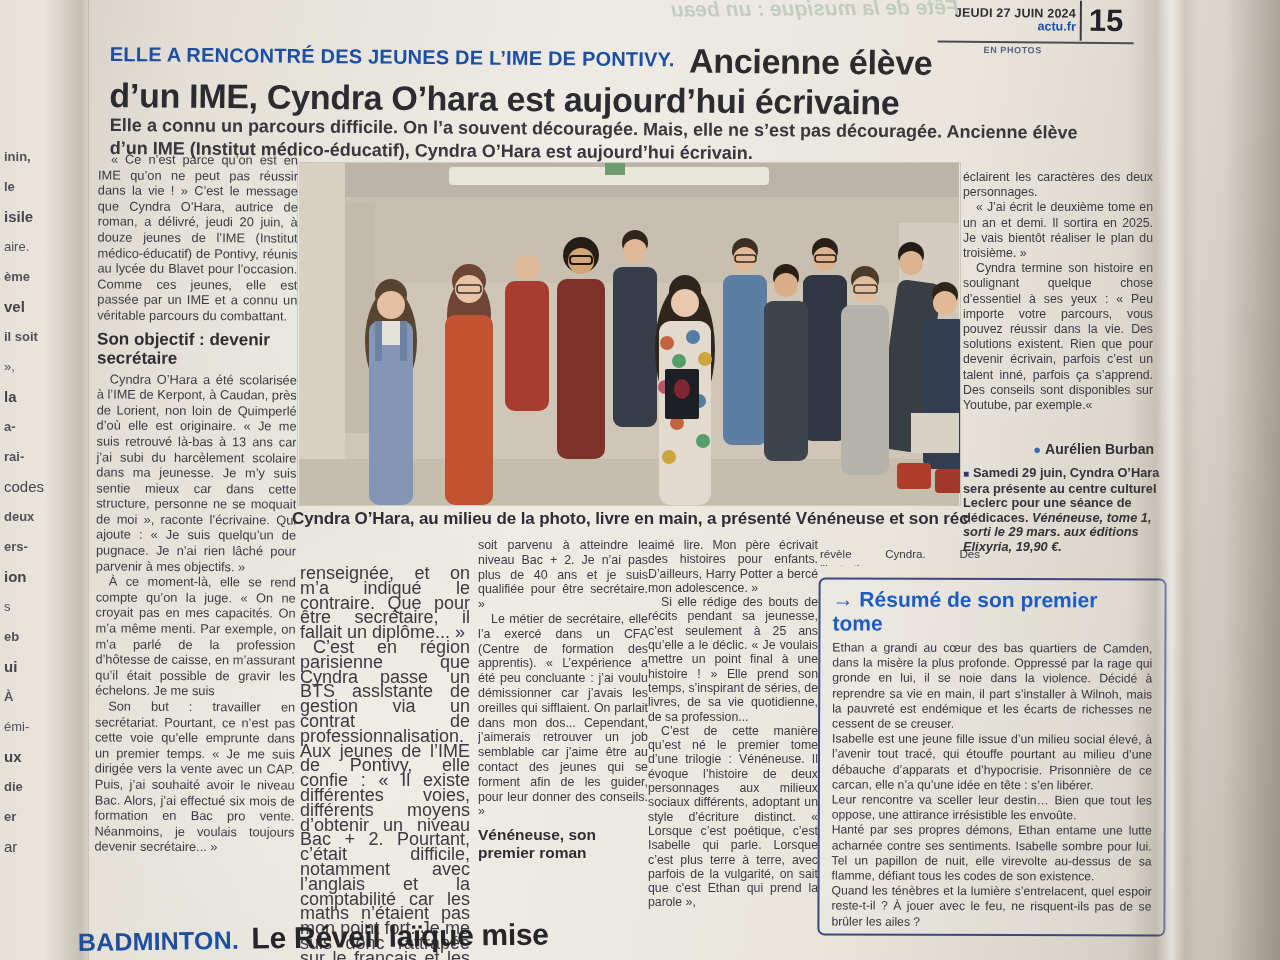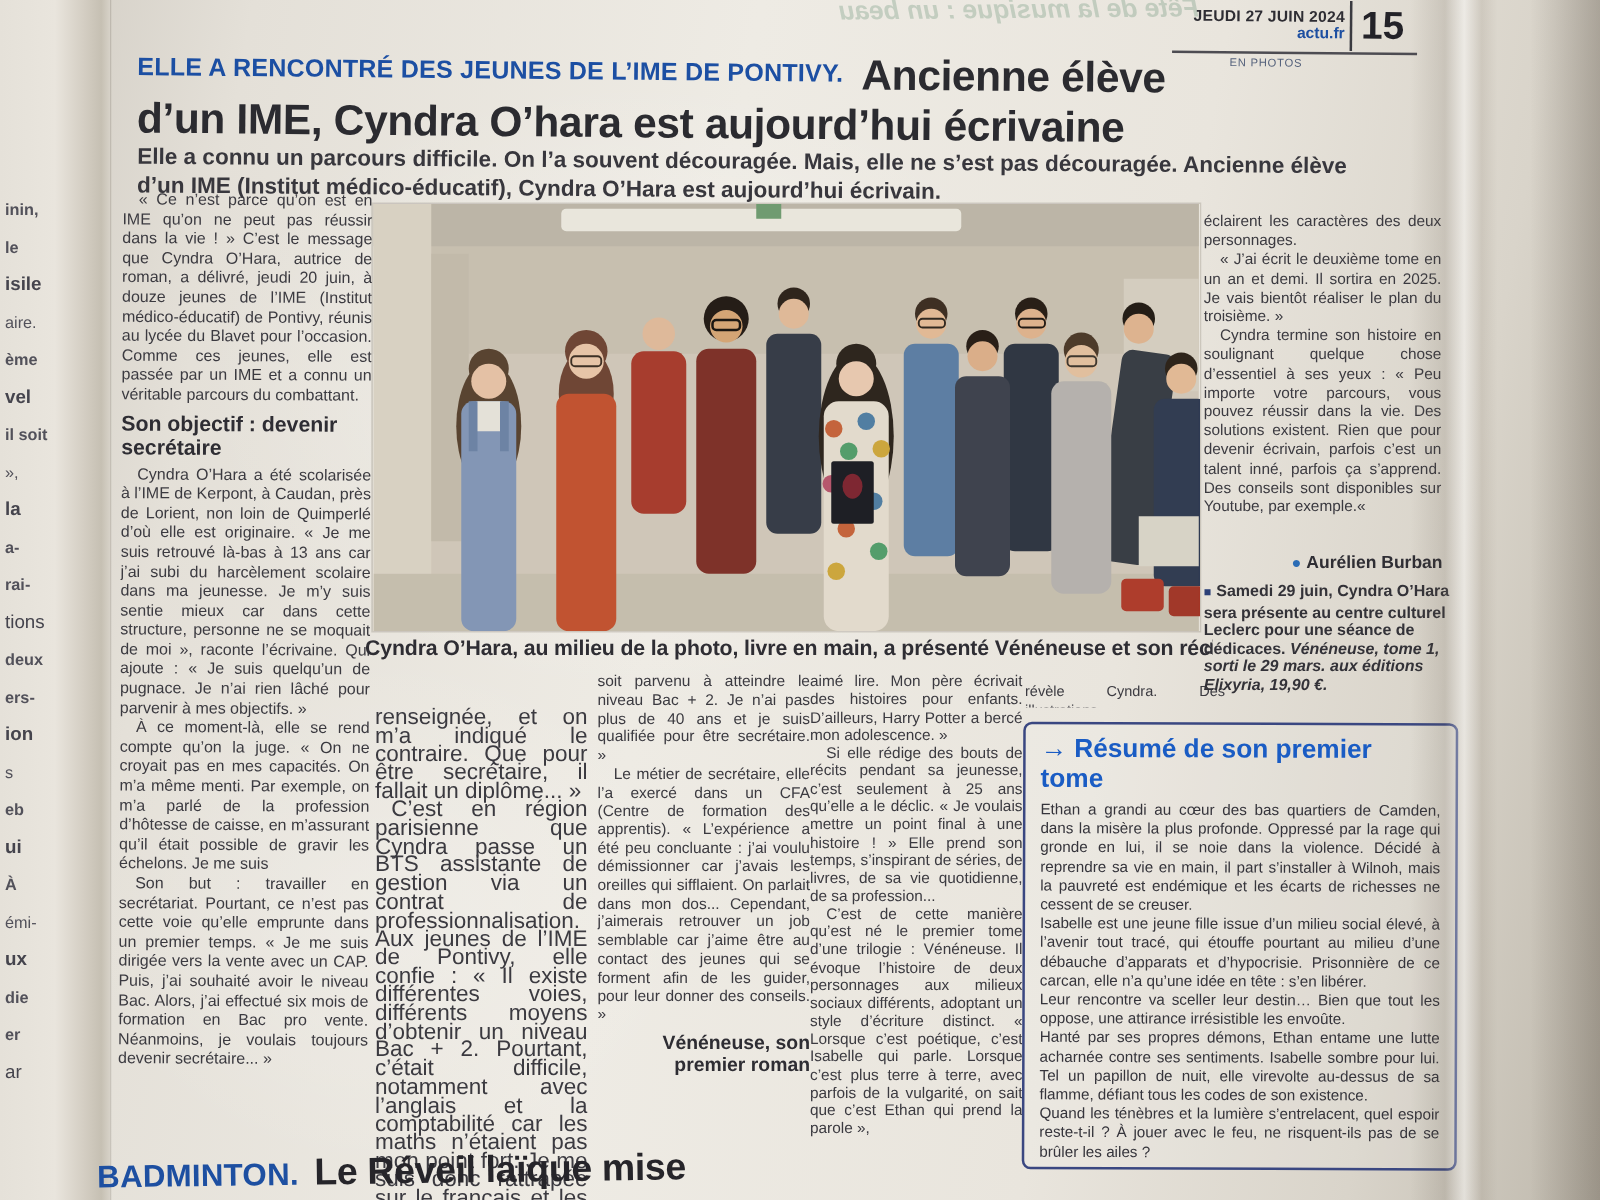--- a/index.html
+++ b/index.html
@@ -12,57 +12,57 @@
   .sheen.b{left:60px;top:520px;width:500px;height:420px;background:radial-gradient(closest-side,rgba(255,255,255,.22),transparent);}
   .fold{left:1128px;top:0;width:70px;height:960px;position:absolute;
     background:linear-gradient(90deg,transparent,rgba(95,85,72,.16) 40%,rgba(255,255,255,.45) 62%,rgba(120,108,92,.14) 82%,transparent);}
   .right-shadow{position:absolute;right:0;top:0;width:56px;height:960px;
     background:linear-gradient(90deg,transparent,rgba(72,62,50,.30));}
   .edge-rule{position:absolute;left:88px;top:0;width:1px;height:960px;background:rgba(100,90,78,.22);}
 
   
   .left-strip{position:absolute;left:0;top:0;width:88px;height:960px;
     background:linear-gradient(90deg,#e5e1d9 0%,#e9e5dd 50%,#d4cec3 76%,#c6c0b3 92%,#d7d2c8 100%);}
-  .left-frags{position:absolute;left:4px;top:153px;width:66px;overflow:hidden;height:800px;
+  .left-frags{position:absolute;left:4px;top:142px;width:66px;overflow:hidden;height:800px;
     font-weight:700;font-size:13px;color:#52515a;line-height:30px;}
   .left-frags div:nth-child(3n){font-size:15px;color:#45444d;}
   .left-frags div:nth-child(4n){font-weight:400;}
 
   
   .header-rotate{position:absolute;left:0;top:0;width:1280px;transform:rotate(.5deg);transform-origin:60% 0;}
   .showthrough{position:absolute;left:600px;top:-4px;width:430px;text-align:center;
     transform:scaleX(-1) rotate(1deg);font-weight:700;font-style:italic;font-size:21px;
     color:rgba(78,128,98,.26);white-space:nowrap;}
   .date-block{position:absolute;left:938px;top:4px;width:138px;text-align:right;color:#2e2d33;}
   .date-line{font-size:12.5px;font-weight:700;letter-spacing:.2px;}
   .site-line{font-size:12.5px;font-weight:700;color:#1d4fa1;margin-top:-1px;}
   .pageno{position:absolute;left:1080px;top:-2px;width:54px;height:40px;border-left:2px solid #3a3a40;
     font-size:31px;font-weight:700;color:#232228;padding-left:7px;line-height:40px;}
   .header-rule{position:absolute;left:938px;top:39px;width:196px;height:2px;background:#4d4c52;}
-  .photos-label{position:absolute;left:984px;top:43px;font-size:9px;font-weight:400;
+  .photos-label{position:absolute;left:984px;top:43px;font-size:9px;font-weight:700;
     letter-spacing:.6px;color:rgba(42,60,96,.78);}
 
   
   .headline-block{position:absolute;left:110px;top:36px;width:980px;transform:rotate(.55deg);transform-origin:0 0;}
   .kicker{color:#1c4fa3;font-weight:700;font-size:20px;letter-spacing:.2px;vertical-align:6px;}
   .h1a{color:#2b2b30;font-weight:700;font-size:34px;letter-spacing:-.3px;margin-left:10px;}
   .h1b{color:#2b2b30;font-weight:700;font-size:34px;letter-spacing:-.3px;line-height:40px;display:block;margin-top:0px;}
   .lede{position:absolute;left:110px;top:114px;width:985px;font-size:18px;line-height:23px;
     font-weight:700;color:#38373d;transform:rotate(.45deg);transform-origin:0 0;}
 
   
   .col{position:absolute;overflow:hidden;color:#3b3a40;text-align:justify;}
   .col p{margin:0;text-indent:13px;}
   .col p.noindent{text-indent:0;}
   .col .subhead{font-weight:700;color:#2e2d33;text-align:left;text-indent:0;}
   #col1{left:96px;top:152px;width:200px;height:786px;font-size:12.8px;line-height:15.6px;transform:rotate(.3deg);}
   #col1 .subhead{font-size:17px;line-height:19px;margin:6px 0 4px;}
   #col2{left:300px;top:566px;width:170px;height:408px;font-size:18px;line-height:14.8px;}
   #col3{left:478px;top:538px;width:170px;height:408px;font-size:12.4px;line-height:14.8px;}
-  #col3 .subhead{font-size:15.5px;line-height:17.5px;margin:7px 0 4px;text-align:right;}
+  #col3 .subhead{font-size:15.5px;line-height:17.5px;margin:7px 0 4px;}
   #col4{left:648px;top:538px;width:170px;height:412px;font-size:12.3px;line-height:14.3px;}
   #col5frag{left:820px;top:546px;width:160px;height:20px;font-size:11.6px;line-height:15px;}
   #col5{left:963px;top:170px;width:190px;height:274px;font-size:12.3px;line-height:15.2px;}
 
   .byline{position:absolute;left:962px;top:441px;width:192px;text-align:right;font-weight:700;
     font-size:14px;color:#2f2e34;}
   .byline .dot{color:#2b6cb5;font-size:13px;margin-right:4px;}
   .event-note{position:absolute;left:963px;top:466px;width:198px;height:110px;overflow:hidden;
     font-size:12.8px;line-height:14.6px;font-weight:700;color:#333238;text-align:left;}
   .event-note .bullet::before{content:"■";color:#2b3f77;font-size:10px;margin-right:4px;}
@@ -101,21 +101,21 @@
         <div>le</div>
         <div>isile</div>
         <div>aire.</div>
         <div>ème</div>
         <div>vel</div>
         <div>il soit</div>
         <div>»,</div>
         <div>la</div>
         <div>a-</div>
         <div>rai-</div>
-        <div>tions</div>
+        <div>codes</div>
         <div>deux</div>
         <div>ers-</div>
         <div>ion</div>
         <div>s</div>
         <div>eb</div>
         <div>ui</div>
         <div>À</div>
         <div>émi-</div>
         <div>ux</div>
         <div>die</div>

